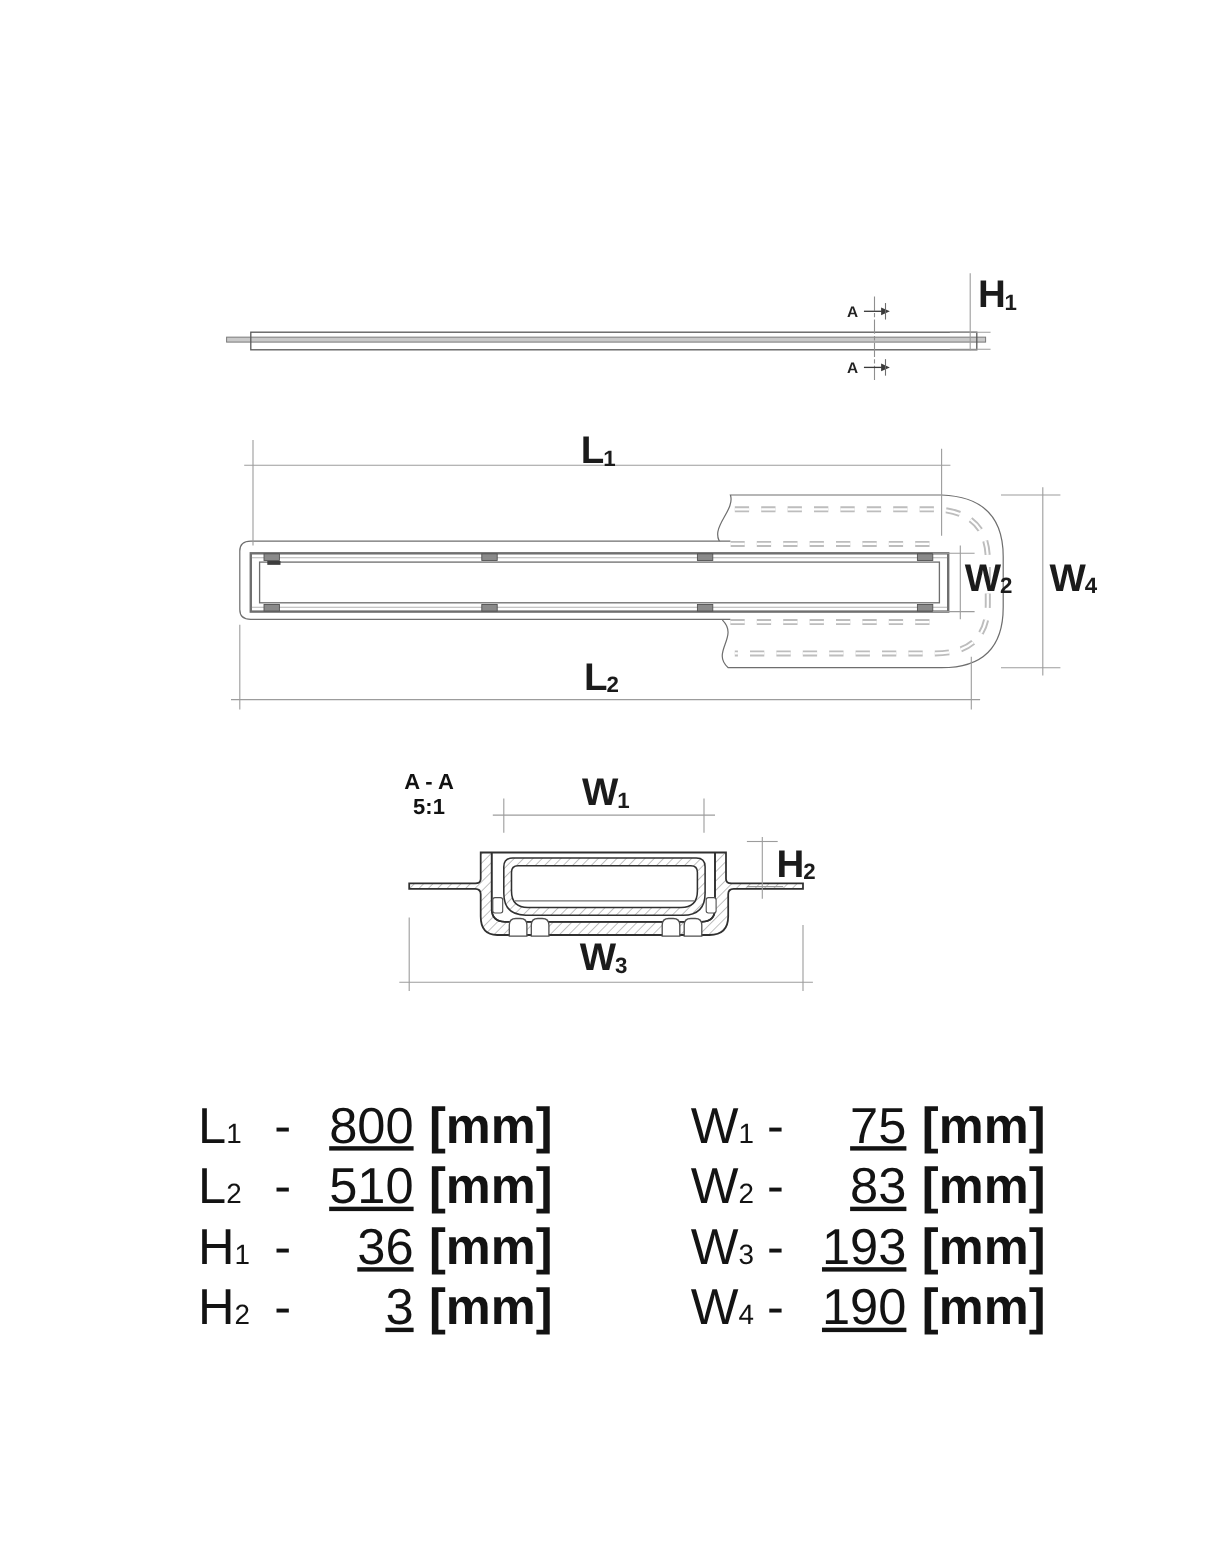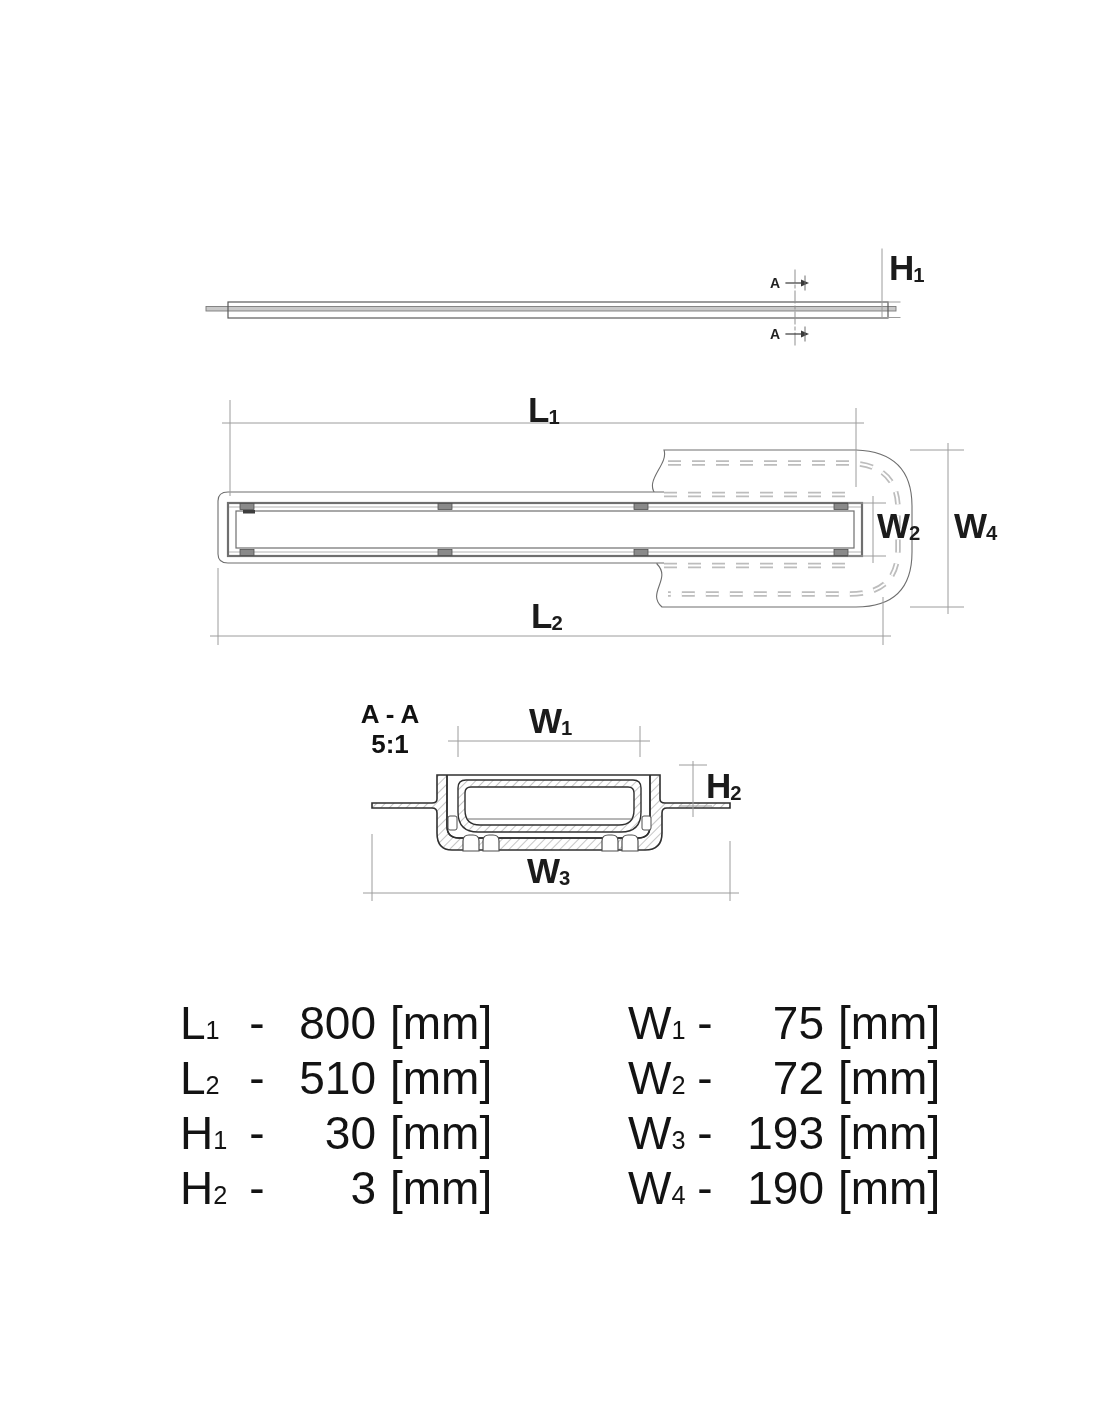--- a/index.html
+++ b/index.html
@@ -2,31 +2,31 @@
 <html><head>
 <meta charset="utf-8">
 <style>
   html,body{margin:0;padding:0;background:#ffffff;}
   #canvas{position:relative;width:1100px;height:1422px;background:#ffffff;overflow:hidden;
           font-family:"Liberation Sans",sans-serif;}
   svg{position:absolute;left:0;top:0;}
   .dim{position:absolute;font-weight:bold;color:#1b1b1b;font-size:35px;line-height:1;
        letter-spacing:-1px;white-space:nowrap;}
   .dim .sub{font-size:0.58em;vertical-align:-0.12em;letter-spacing:0;}
-  .sec-title{position:absolute;font-weight:bold;color:#111;font-size:26px;line-height:1.15;
+  .sec-title{position:absolute;font-weight:bold;color:#111;font-size:20px;line-height:1.15;
              text-align:center;width:70px;letter-spacing:0;}
   .cut-letter{position:absolute;font-weight:bold;color:#222;font-size:14px;line-height:1;}
   .spec{position:absolute;color:#131313;font-size:46px;line-height:54px;font-weight:400;}
   .spec-row{display:grid;grid-template-columns:64px 26px 106px 14px auto;align-items:baseline;
             height:55px;}
   .spec-row .lab{text-align:left;}
   .spec-row .lab .sub{font-size:0.55em;}
   .spec-row .dash{text-align:center;}
-  .spec-row .val{text-align:right;}
-  .spec-row .unit{text-align:left;grid-column:5;}
+  .spec-row .val{text-align:right;text-decoration:underline;}
+  .spec-row .unit{text-align:left;grid-column:5;font-weight:bold;}
 </style>
 </head>
 <body>
 
 <div id="canvas">
 
   <svg width="1100" height="1422" viewBox="0 0 1100 1422">
     <defs>
       <pattern id="hatch" patternUnits="userSpaceOnUse" width="6" height="6" patternTransform="rotate(45)">
         <line x1="0" y1="0" x2="0" y2="6" stroke="#8d8d8d" stroke-width="1"></line>
@@ -215,21 +215,21 @@
     <div class="spec-row">
       <span class="lab"><span>L</span><span class="sub">2</span></span>
       <span class="dash">-</span>
       <span class="val">510</span>
         <span></span>
       <span class="unit">[mm]</span>
     </div>
     <div class="spec-row">
       <span class="lab"><span>H</span><span class="sub">1</span></span>
       <span class="dash">-</span>
-      <span class="val">30</span>
+      <span class="val">36</span>
         <span></span>
       <span class="unit">[mm]</span>
     </div>
     <div class="spec-row">
       <span class="lab"><span>H</span><span class="sub">2</span></span>
       <span class="dash">-</span>
       <span class="val">3</span>
         <span></span>
       <span class="unit">[mm]</span>
     </div>
@@ -239,21 +239,21 @@
     <div class="spec-row">
       <span class="lab"><span>W</span><span class="sub">1</span></span>
       <span class="dash">-</span>
       <span class="val">75</span>
         <span></span>
       <span class="unit">[mm]</span>
     </div>
     <div class="spec-row">
       <span class="lab"><span>W</span><span class="sub">2</span></span>
       <span class="dash">-</span>
-      <span class="val">72</span>
+      <span class="val">83</span>
         <span></span>
       <span class="unit">[mm]</span>
     </div>
     <div class="spec-row">
       <span class="lab"><span>W</span><span class="sub">3</span></span>
       <span class="dash">-</span>
       <span class="val">193</span>
         <span></span>
       <span class="unit">[mm]</span>
     </div>

